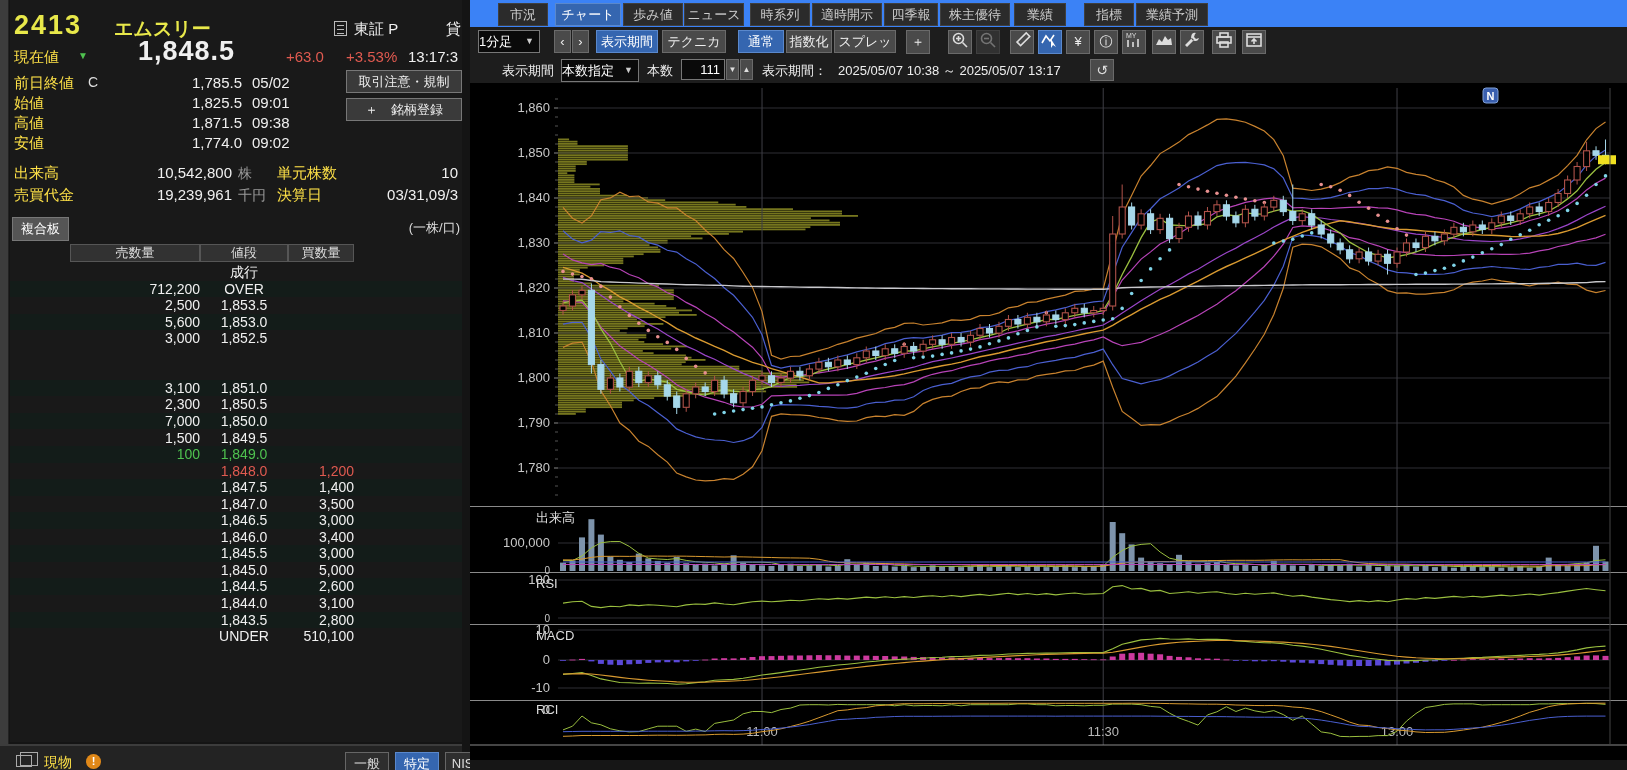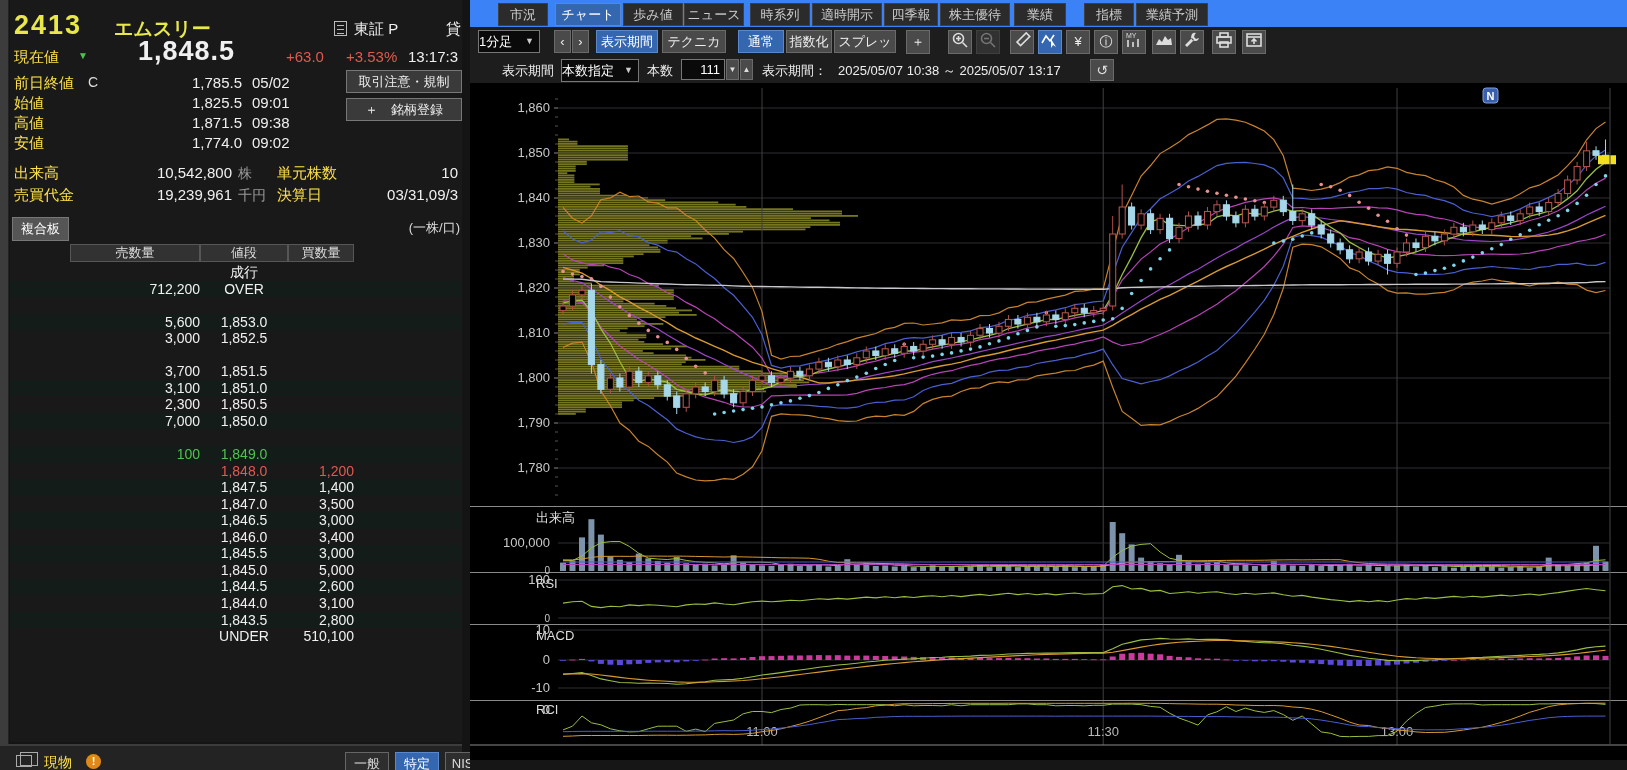--- a/index.html
+++ b/index.html
@@ -153,48 +153,53 @@
         <div class="brow" style="top:20px">
           <span class="s wht"></span>
           <span class="p wht">成行</span>
           <span class="b wht"></span>
         </div>
         <div class="brow alt" style="top:36.55px">
           <span class="s wht">712,200</span>
           <span class="p wht">OVER</span>
           <span class="b wht"></span>
         </div>
+        <div class="brow" style="top:53.1px">
+          <span class="s wht">2,500</span>
+          <span class="p wht">1,853.5</span>
+          <span class="b wht"></span>
+        </div>
         <div class="brow alt" style="top:69.65px">
           <span class="s wht">5,600</span>
           <span class="p wht">1,853.0</span>
           <span class="b wht"></span>
         </div>
         <div class="brow" style="top:86.2px">
           <span class="s wht">3,000</span>
           <span class="p wht">1,852.5</span>
           <span class="b wht"></span>
         </div>
-        <div class="brow" style="top:119.30000000000001px">
-          <span class="s wht">3,700</span>
-          <span class="p wht">1,851.5</span>
-          <span class="b wht"></span>
-        </div>
         <div class="brow alt" style="top:135.85000000000002px">
           <span class="s wht">3,100</span>
           <span class="p wht">1,851.0</span>
           <span class="b wht"></span>
         </div>
         <div class="brow" style="top:152.4px">
           <span class="s wht">2,300</span>
           <span class="p wht">1,850.5</span>
           <span class="b wht"></span>
         </div>
         <div class="brow alt" style="top:168.95000000000002px">
           <span class="s wht">7,000</span>
           <span class="p wht">1,850.0</span>
+          <span class="b wht"></span>
+        </div>
+        <div class="brow" style="top:185.5px">
+          <span class="s wht">1,500</span>
+          <span class="p wht">1,849.5</span>
           <span class="b wht"></span>
         </div>
         <div class="brow alt" style="top:202.05px">
           <span class="s grn">100</span>
           <span class="p grn">1,849.0</span>
           <span class="b grn"></span>
         </div>
         <div class="brow" style="top:218.60000000000002px">
           <span class="s red"></span>
           <span class="p red">1,848.0</span>

